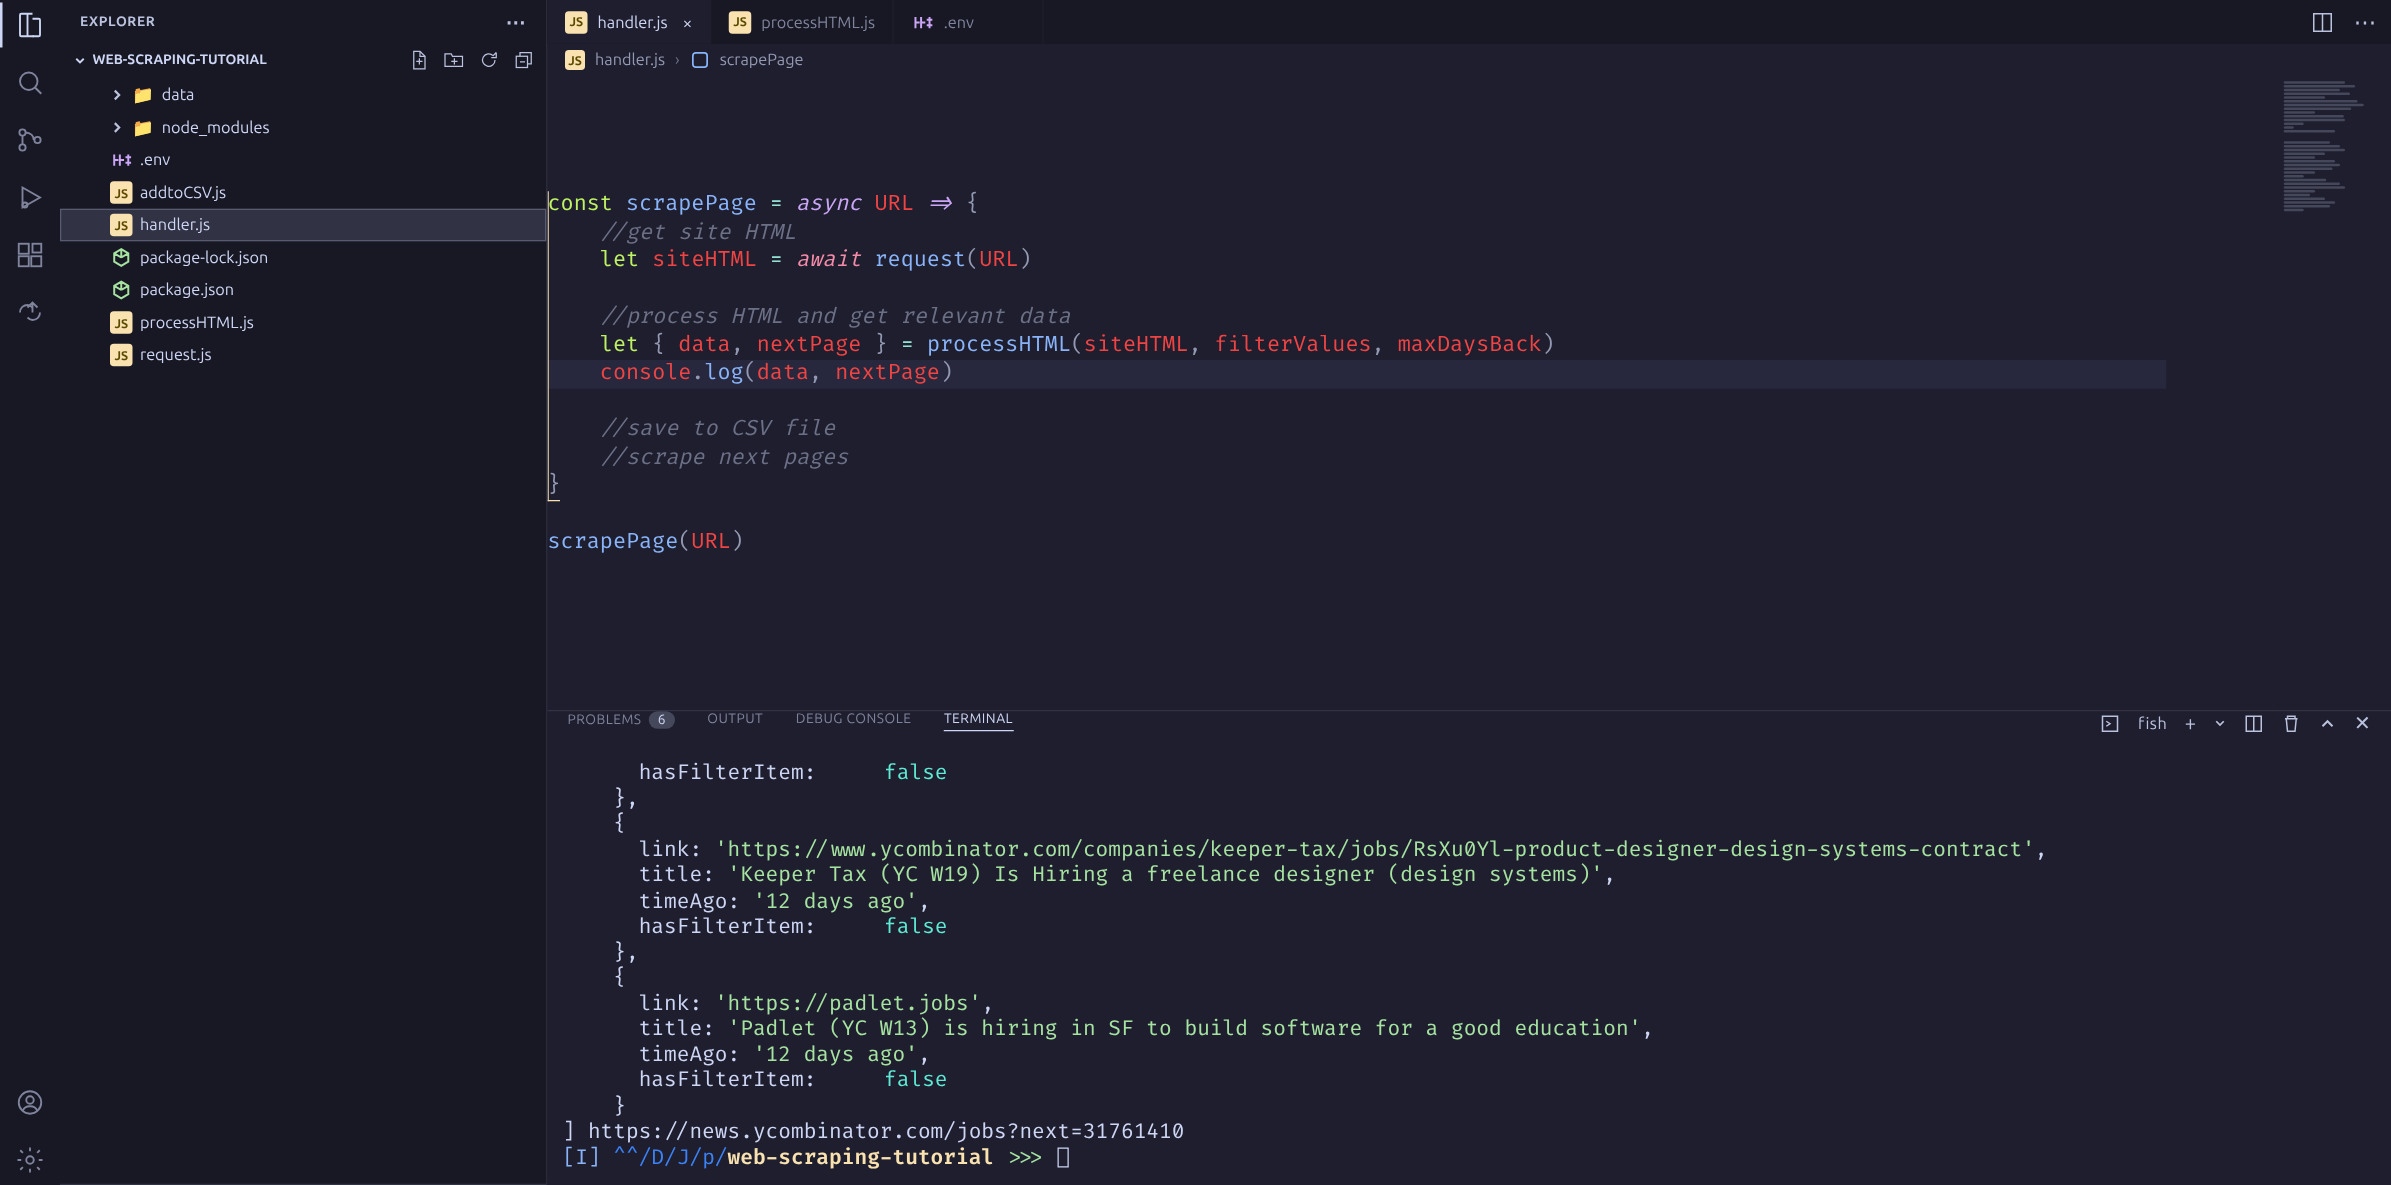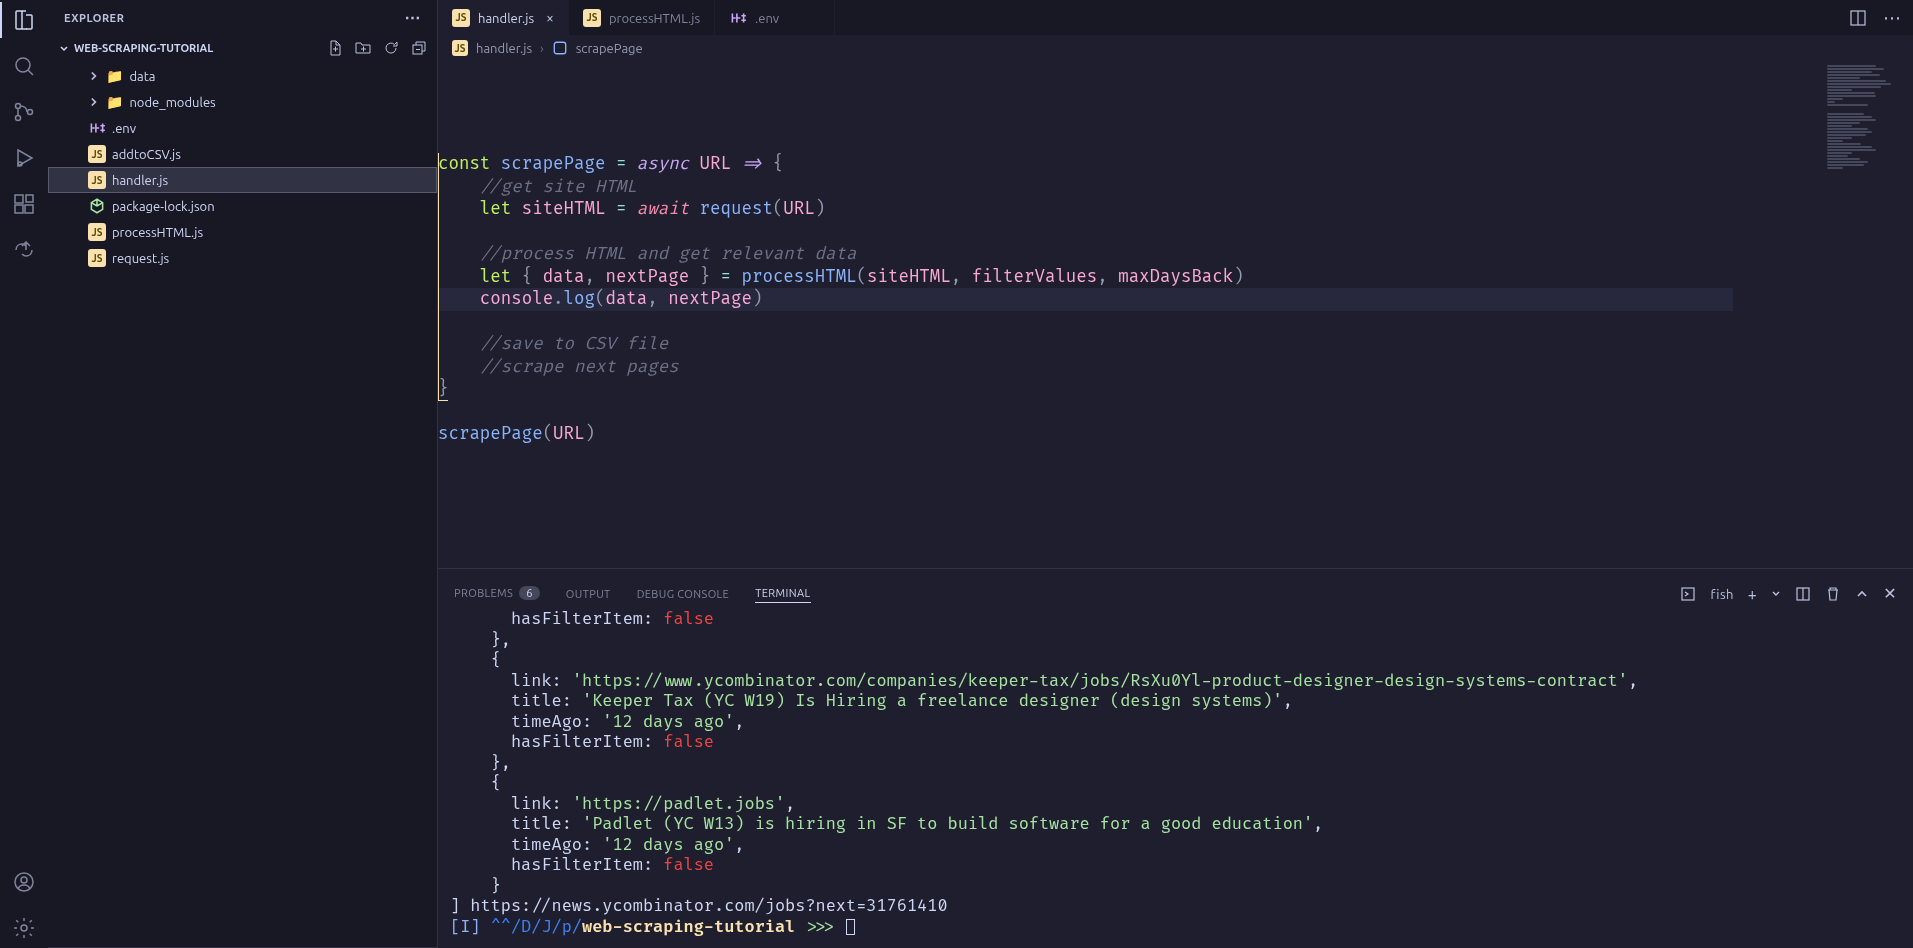--- a/index.html
+++ b/index.html
@@ -93,50 +93,50 @@
     flex:1; font-family: 'Fira Code','Consolas',monospace; font-size:17px;
     line-height:22.5px; display:flex; padding-top:2px; position:relative;
   }
   .gutter { width:60px; text-align:right; color:#6c7086; padding-right:18px; user-select:none;}
   .code { flex:1; white-space:pre; position:relative; }
   .line-hl { position:absolute; left:0; right:90px; height:22.5px; background:#27283d; top:225px;}
   .code-content { position:relative; }
   .tok-kw { color:#bef264; }
   .tok-kw2 { color:#cba6f7; font-style:italic;}
   .tok-fn { color:#89b4fa; }
-  .tok-var { color:#f9a8d4; }
+  .tok-var { color:#ef4444; }
   .tok-com { color:#6c7086; font-style:italic;}
   .tok-pun { color:#9399b2;}
   .tok-await { color:#f38ba8; font-style:italic;}
   .tok-op { color:#94e2d5;}
   .block-border {
     position:absolute; left:0px; top:0; bottom:22.5px; border-left:1px solid #f9e2af;
     border-bottom:1px solid #f9e2af; width:10px; border-bottom-left-radius:0;
   }
   .minimap { width:90px; background:#1e1e2e; padding:4px 4px 0 4px; }
   .mm-line { height:2px; margin-bottom:1px; background:#45475a; border-radius:1px;}
   .panel {
     height:380px; background:#1e1e2e; border-top:1px solid #313244; display:flex; flex-direction:column;
   }
   .panel-tabs {
-    height:34px; display:flex; align-items:flex-end; gap:26px; padding:0 16px;
+    height:34px; display:flex; align-items:flex-start; gap:26px; padding:0 16px;
     font-size:11px; color:#7f849c; letter-spacing:.4px;
   }
   .panel-tab { cursor:pointer; display:flex; align-items:center; gap:6px; padding-bottom:3px;}
   .panel-tab.active { color:#cdd6f4; border-bottom:1px solid #cdd6f4;}
   .badge { background:#45475a; color:#cdd6f4; border-radius:10px; padding:1px 7px; font-size:11px;}
   .panel-spacer{flex:1;}
   .panel-actions { display:flex; align-items:center; gap:14px; color:#bac2de; font-size:13px;}
   .terminal {
     flex:1; font-family:'Fira Code','Consolas',monospace; font-size:16.5px; line-height:20.5px;
     padding:6px 12px 0 12px; white-space:pre-wrap; color:#cdd6f4; overflow:hidden;
   }
   .t-str { color:#a6e3a1;}
   .t-key { color:#cdd6f4;}
-  .t-false { color:#ef4444;}
+  .t-false { color:#5eead4;margin-left:44px;}
   .prompt-i { color:#89b4fa;}
   .prompt-path { color:#3b82f6;}
   .prompt-proj { color:#f9e2af; font-weight:600;}
   .prompt-arrows { color:#a6e3a1;}
   .cursor-box { display:inline-block; width:9px; height:16px; border:1px solid #cdd6f4; vertical-align:middle;}
   svg { width:100%; height:100%; display:block;}
   .chev-r svg, .chev-d svg { width:12px; height:12px;}
 </style>
 </head>
 <body>
@@ -276,20 +276,28 @@
         <span class="file-icon js-icon">JS</span>
         <span>handler.js</span>
       </div>
       <div class="tree-row leaf">
         <span class="file-icon json-icon">
           <svg width="16" height="16" viewBox="0 0 16 16" fill="none" stroke="currentColor" stroke-width="1.4">
             <path d="M8 2l5 3v6l-5 3-5-3V5l5-3zM8 2v6m0 0l5-3m-5 3l-5-3"></path>
           </svg>
         </span>
         <span>package-lock.json</span>
+      </div>
+      <div class="tree-row leaf">
+        <span class="file-icon json-icon">
+          <svg width="16" height="16" viewBox="0 0 16 16" fill="none" stroke="currentColor" stroke-width="1.4">
+            <path d="M8 2l5 3v6l-5 3-5-3V5l5-3zM8 2v6m0 0l5-3m-5 3l-5-3"></path>
+          </svg>
+        </span>
+        <span>package.json</span>
       </div>
       <div class="tree-row leaf">
         <span class="file-icon js-icon">JS</span>
         <span>processHTML.js</span>
       </div>
       <div class="tree-row leaf">
         <span class="file-icon js-icon">JS</span>
         <span>request.js</span>
       </div>
     </div>

